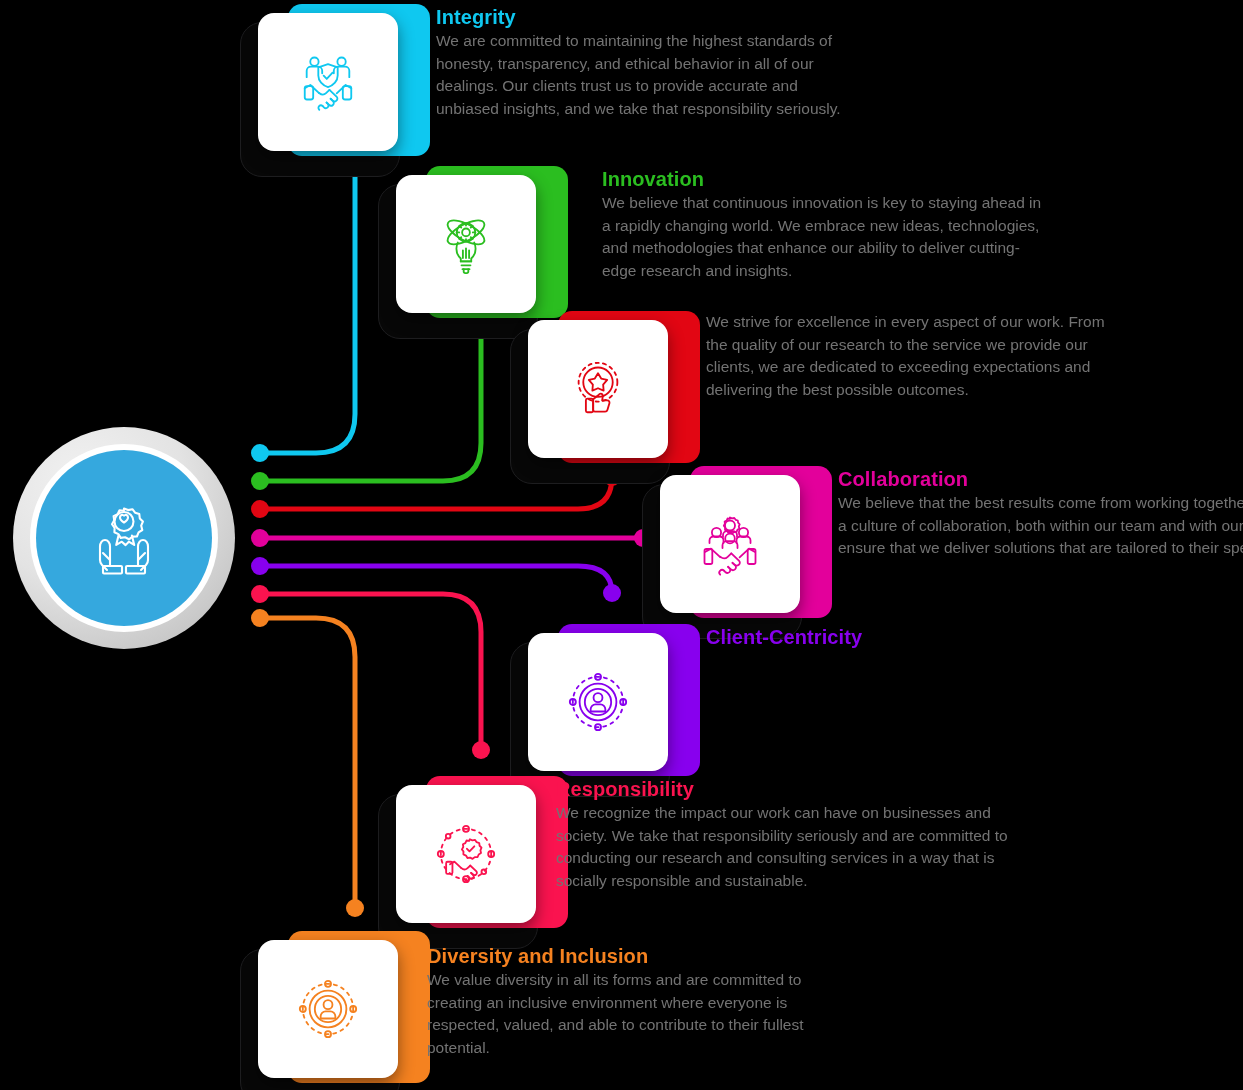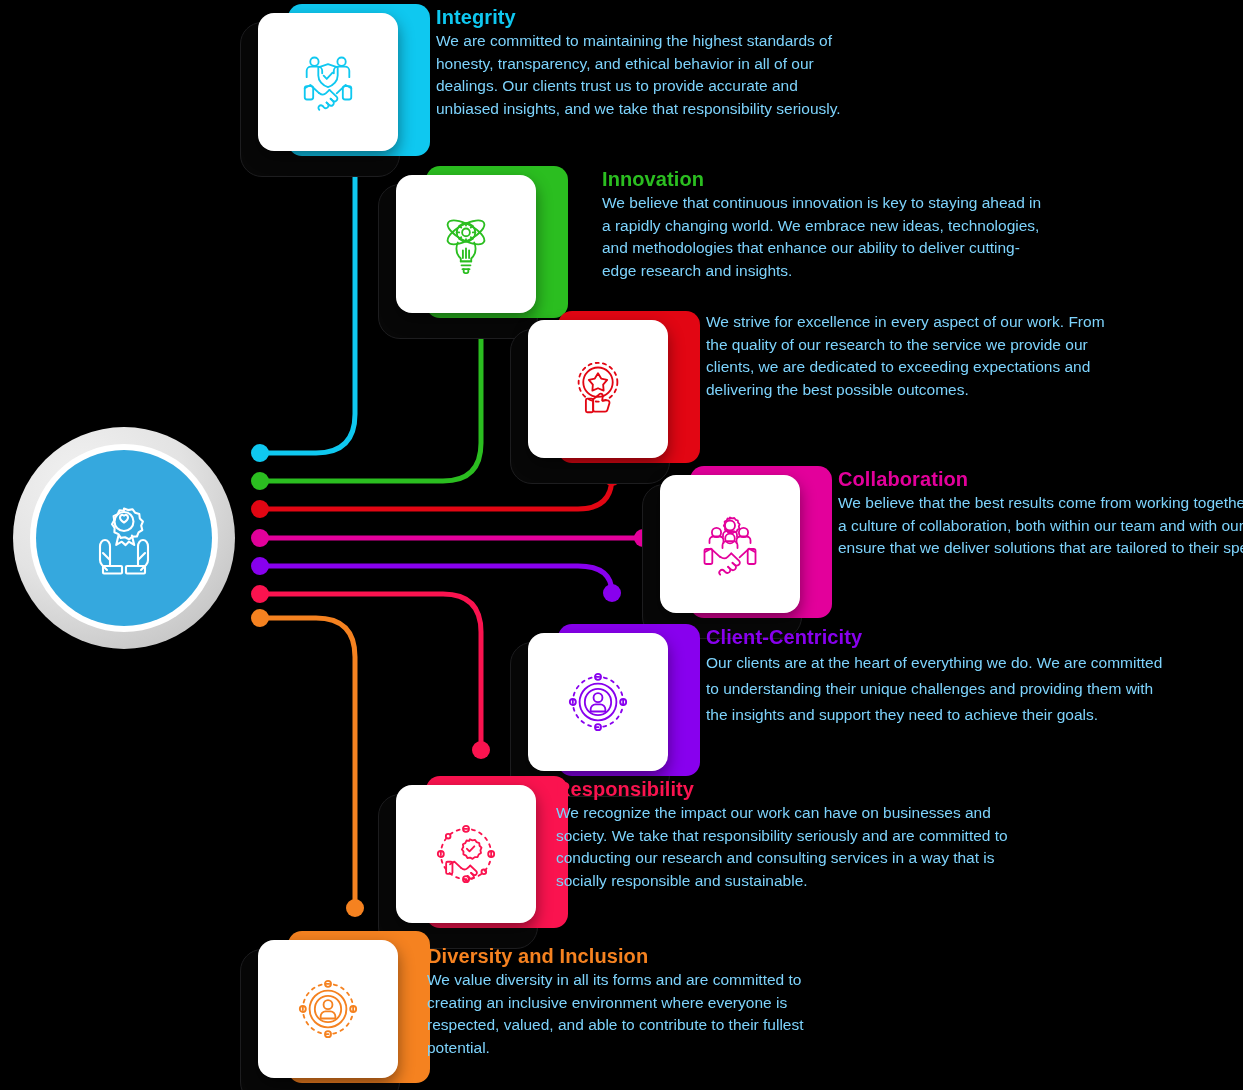--- a/index.html
+++ b/index.html
@@ -86,21 +86,21 @@
   .v-title {
     font-size: 20px;
     font-weight: 700;
     letter-spacing: 0.1px;
     line-height: 26px;
     white-space: nowrap;
   }
   .v-desc {
     font-size: 15.5px;
     line-height: 22.5px;
-    color: #7dd3fc;
+    color: #737373;
     font-weight: 400;
   }
   .v-desc.loose { line-height: 26px; }
 </style>
 </head>
 <body>
 
 <div id="stage">
 
   <svg id="wires" viewBox="0 0 1243 1090">
@@ -274,21 +274,20 @@
           <path d="M24.4 41.8v-2.2c0-2.8 2.3-5.1 5.1-5.1h5c2.8 0 5.1 2.3 5.1 5.1v2.2z"></path>
           <circle cx="32" cy="6" r="3.1" fill="none"></circle>
           <circle cx="32" cy="58" r="3.1" fill="none"></circle>
           <circle cx="6" cy="32" r="3.1" fill="none"></circle>
           <circle cx="58" cy="32" r="3.1" fill="none"></circle>
         </svg>
       </div>
     </div>
     <div class="text-col" style="left:178px; top:0px; width:470px;">
       <div class="v-title" style="color:#8800EE;">Client-Centricity</div>
-      <div class="v-desc loose">Our clients are at the heart of everything we do. We are committed to understanding their unique challenges and providing them with the insights and support they need to achieve their goals.</div>
     </div>
   </div>
 
   <div class="row" style="left:396px; top:776px;">
     <div class="card-wrap">
       <div class="ghost"></div>
       <div class="accent-block" style="background:#FA134F;"></div>
       <div class="card">
         <svg width="62" height="62" viewBox="0 0 64 64" fill="none" stroke="#FA134F" stroke-width="1.9" stroke-linecap="round" stroke-linejoin="round">
           <circle cx="32" cy="32" r="26" stroke-dasharray="3 5"></circle>

